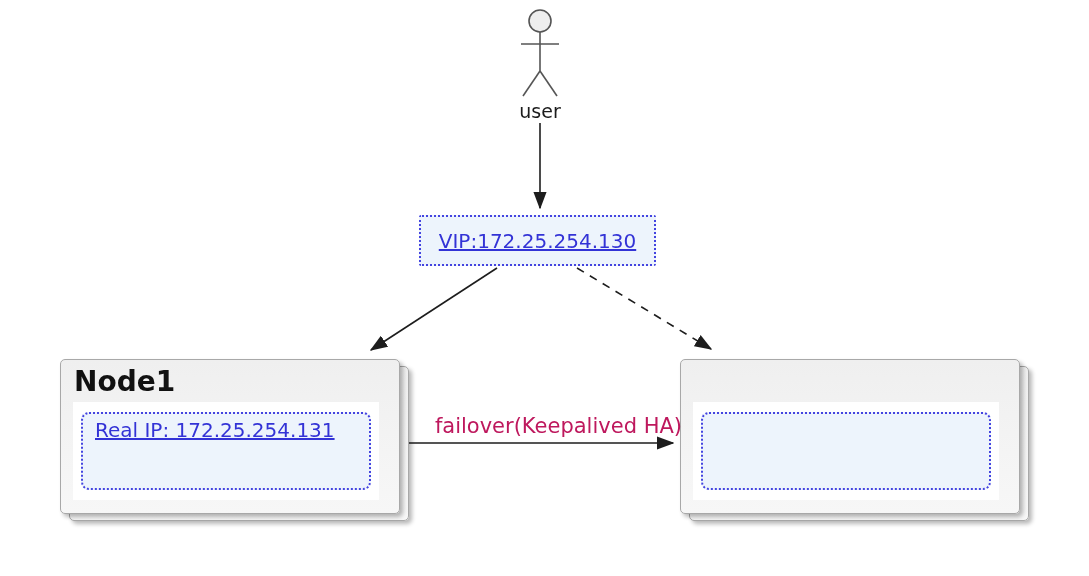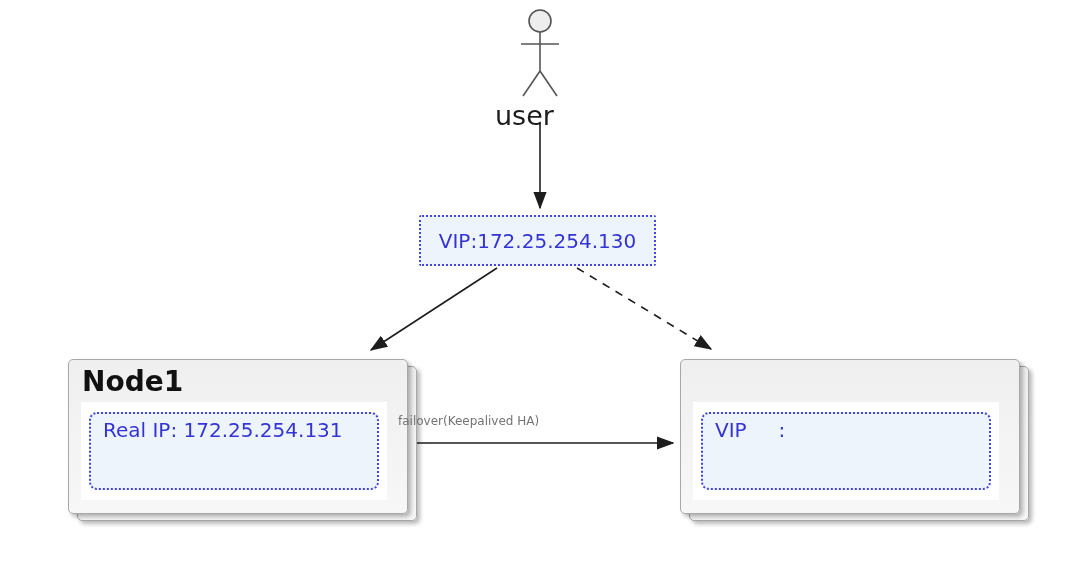--- a/index.html
+++ b/index.html
@@ -8,28 +8,29 @@
     width:1089px;height:576px;
     background:#ffffff;
     font-family:"DejaVu Sans",sans-serif;
     overflow:hidden;
   }
   #edge-layer{position:absolute;left:0;top:0;width:1089px;height:576px;}
 
   
   .actor-label{
     position:absolute;left:495px;top:100px;width:90px;
-    text-align:left;font-size:27px;color:#1c1c1c;
+    text-align:center;font-size:19px;color:#1c1c1c;
   }
 
   
   .blue-box{
     background:var(--info-box-bg,#edf4fc);
     border:2px dotted var(--dotted-border-blue,#4444e0);
     color:var(--diagram-blue-text,#3333d6);
+    text-decoration:underline;
   }
   .vip-box{
     position:absolute;left:419px;top:215px;width:233px;height:47px;
     border-radius:2px;
     display:flex;align-items:center;justify-content:center;
     font-size:20px;
   }
 
   
   .node{position:absolute;top:359px;width:338px;height:153px;}
@@ -61,23 +62,23 @@
   .info-line{white-space:pre;}
   .glyph-2{
     font-family:"DejaVu Serif",serif;
     font-style:italic;font-weight:bold;
     font-size:23px;
     color:var(--glyph-blue,#0b7cc8);
   }
 
   .failover-label{
     position:absolute;left:398px;top:414px;width:284px;
-    text-align:left;font-size:12px;color:#737373;
+    text-align:right;font-size:21px;color:#be185d;
   }
-  #node1{left:60px;margin-left:8px;}
+  #node1{left:60px;}
   #node2{left:680px;}
 </style>
 </head>
 <body>
 
 <div id="canvas">
 
   <svg id="edge-layer" width="1089" height="576" viewBox="0 0 1089 576">
     <defs>
       <marker id="arrowhead" viewBox="0 0 12 9" refX="11" refY="4.5" markerWidth="11" markerHeight="8.5" orient="auto">
@@ -118,21 +119,20 @@
         </div>
       </div>
     </div>
   </div>
 
   <div class="node" id="node2">
     <div class="node-back"></div>
     <div class="node-main">
       <div class="node-content">
         <div class="info-box blue-box">
-          <div class="info-line">VIP     :</div>
         </div>
       </div>
     </div>
   </div>
 
   <div class="failover-label">failover(Keepalived HA)</div>
 
 </div>
 
 </body></html>

